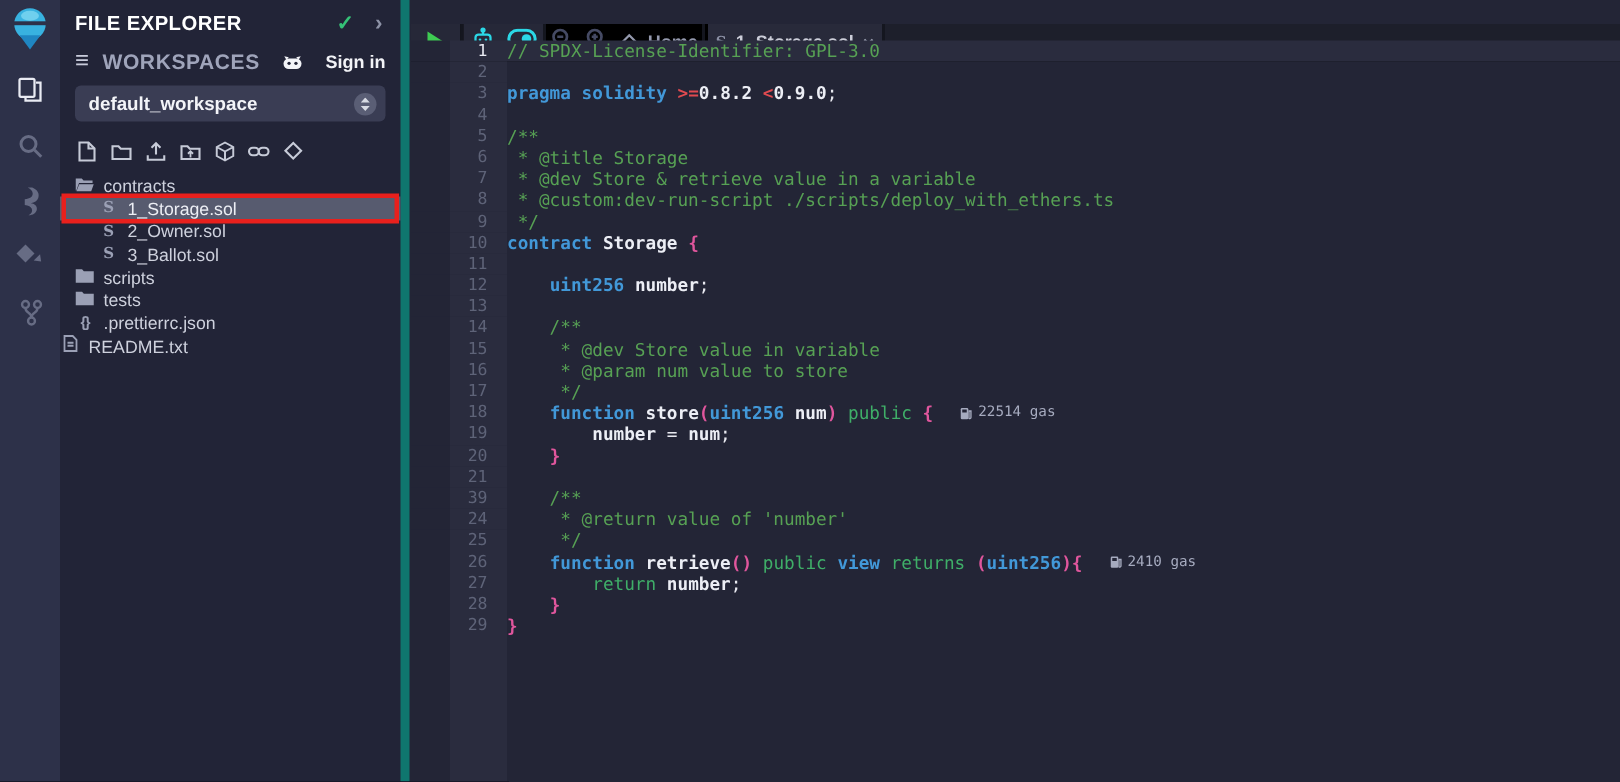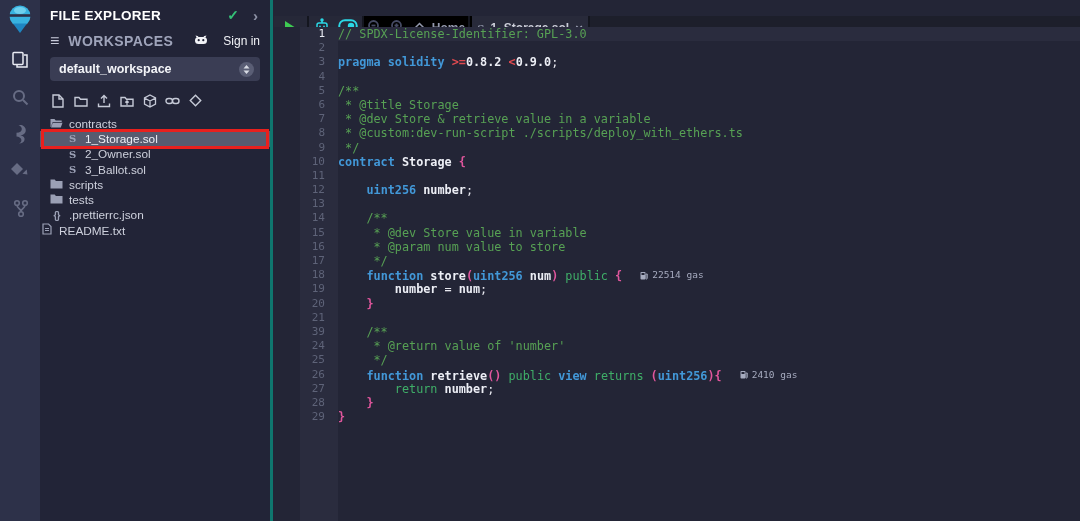--- a/index.html
+++ b/index.html
@@ -14,30 +14,30 @@
     position:absolute; left:0; top:0; width:40px; height:521px;
     background:#2d3149; display:flex; flex-direction:column; align-items:center;
   }
   .rail-logo { width:32px; height:32px; margin-top:3px; }
   .rail-btn { width:24px; height:24px; margin-top:13px; display:flex; align-items:center; justify-content:center; }
   .rail-btn svg { display:block; }
   .rail-btn.active svg { stroke:#e9ebf3; }
   
   #panel {
     position:absolute; left:40px; top:0; width:233px; height:521px;
-    background:#222437; border-right:3px solid #0f766e; color:#ced1dd;
+    background:#222437; border-right:6px solid #0f766e; color:#ced1dd;
   }
   .panel-head { display:flex; align-items:center; padding:7px 12px 2px 10px; }
   .panel-title { font-size:13.5px; font-weight:bold; color:#ffffff; letter-spacing:.3px; flex:1; }
   .check { color:#35c177; font-size:14px; font-weight:bold; margin-right:14px; }
   .chev  { color:#8d92a6; font-size:15px; font-weight:bold; line-height:1; }
   .ws-row { display:flex; align-items:center; padding:8px 10px 0 10px; }
   .hamburger { color:#c9ccdb; font-size:16px; line-height:1; }
   .ws-label { font-size:14px; font-weight:bold; color:#9fa4ba; letter-spacing:.4px; margin-left:9px; flex:1; }
-  .signin { display:flex; align-items:flex-start; gap:15px; font-size:12px; font-weight:normal; color:#f2f3f7; }
+  .signin { display:flex; align-items:flex-end; gap:15px; font-size:12px; font-weight:bold; color:#f2f3f7; }
   .ws-select {
     margin:8px 10px 0 10px; height:24px; border-radius:4px; background:#3a3d54;
     display:flex; align-items:center; padding:0 6px 0 9px;
   }
   .ws-name { flex:1; font-size:12.5px; font-weight:bold; color:#f3f4f8; }
   .ws-badge {
     width:15px; height:15px; border-radius:50%; background:#5a5e75;
     display:flex; align-items:center; justify-content:center;
   }
   .ops { display:flex; align-items:center; gap:8px; padding:12px 10px 0 10px; }

